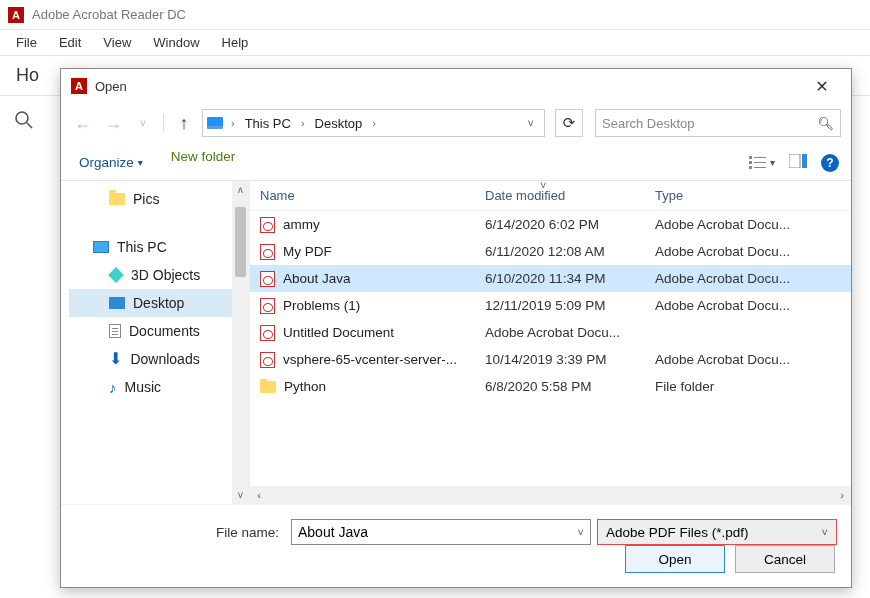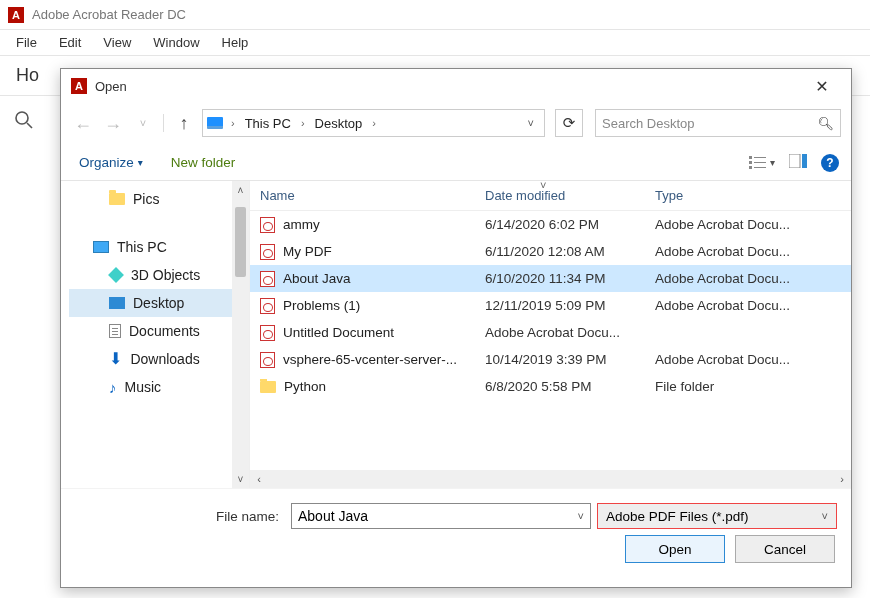--- a/index.html
+++ b/index.html
@@ -28,21 +28,21 @@
 .address { flex: 1; height: 28px; border: 1px solid #ccc; display:flex; align-items:center; padding:0 4px; gap:6px; font-size:13px; margin-right:4px;}
 .addr-icon { width:16px; height:12px; background:#1e90ff; border-radius:1px; border-bottom:3px solid #5aa0e0;}
 .addr-crumb { color:#222; padding:0 2px; }
 .addr-chev { color:#666; font-size:11px; padding:0 2px;}
 .addr-drop { margin-left:auto; color:#555; font-size:11px; padding-right:6px;}
 .refresh { width:28px; height:28px; border:1px solid #ccc; display:flex; align-items:center; justify-content:center; font-size:15px; color:#333; }
 .searchbox { width:246px; height:28px; border:1px solid #ccc; display:flex; align-items:center; padding:0 6px; margin-left:6px; color:#888; font-size:13px;justify-content:space-between;}
 .searchbox span:first-child { flex:1; }
 .searchbox .sicn { color:#333; }
 
-.dlg-toolbar { height: 38px; display: flex; align-items:center; padding: 2px 12px 0 12px; border-bottom:1px solid #e5e5e5; font-size:13.5px;}
+.dlg-toolbar { height: 38px; display: flex; padding: 2px 12px 0 12px; border-bottom:1px solid #e5e5e5; font-size:13.5px;}
 .org { color:#15528f; padding:4px 6px; display:flex; align-items:center; gap:4px;}
 .newf { color:#4d7c0f; margin-left:16px; padding:4px 6px;}
 .tool-right { margin-left:auto; display:flex; align-items:center; gap:14px; color:#555;}
 .view-btn { display:flex; align-items:center; gap:3px; }
 .help-icn { width:18px; height:18px; border-radius:50%; background:#0a64c2; color:#fff; display:flex; align-items:center; justify-content:center; font-size:12px; font-weight:bold;}
 
 .dlg-body { flex:1; display:flex; overflow:hidden; }
 
 
 .tree-wrap { width:188px; display:flex; overflow:hidden;padding-left:8px;}
@@ -79,21 +79,21 @@
 .frow .c2 { width:170px; color:#333;}
 .frow .c3 { flex:1; color:#333; white-space:nowrap; overflow:hidden; text-overflow:ellipsis; padding-right:6px;}
 .pdf-ic{width:15px;height:16px;border:1px solid #c33;background:#fff;position:relative;display:inline-block;}
 .pdf-ic:after{content:"";position:absolute;left:2px;top:4px;width:8px;height:7px;border:1.5px solid #c33;border-radius:50%;}
 .hscroll { height:18px; background:#f0f0f0; display:flex; align-items:center;}
 .hscroll .a{width:18px;text-align:center;font-size:11px;color:#555;}
 .hscroll .track{flex:1;}
 .hscroll .ra{width:18px;text-align:center;font-size:11px;color:#555;}
 
 
-.dlg-footer { padding:14px 14px 24px 14px; display:flex; flex-direction:column; gap:6px; border-top:1px solid #f3f3f3;}
+.dlg-footer { padding:14px 14px 14px 14px; display:flex; flex-direction:column; gap:0; border-top:1px solid #f3f3f3;}
 .fn-row { display:flex; align-items:center; gap:6px; }
 .fn-label { width:210px; text-align:right; font-size:13.5px; color:#333; padding-right:6px;}
 .fn-input { flex:1; height:26px; border:1px solid #888; display:flex; align-items:center; padding:0 6px; font-size:14px; justify-content:space-between;}
 .ft-select { width:240px; height:26px; border:1px solid #ef4444; background:#eee; display:flex; align-items:center; padding:0 8px; font-size:13.5px; justify-content:space-between;}
 .btn-row { display:flex; justify-content:flex-end; gap:10px; padding-right:2px;}
 .dbtn { width:100px; height:28px; border:1px solid #aaa; background:#eee; font-size:13.5px; display:flex; align-items:center; justify-content:center;}
 .dbtn.primary { border:1px solid #2d8ad4; background:#eaf4fd;}
 </style>
 </head>
 <body>

